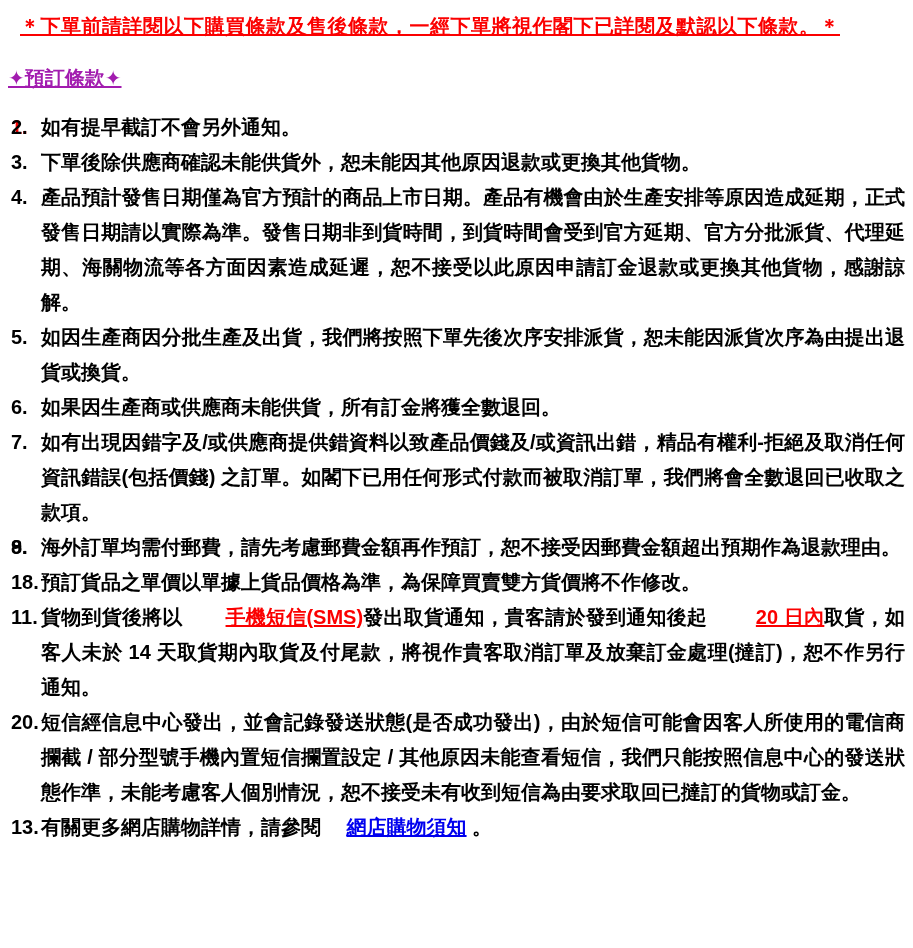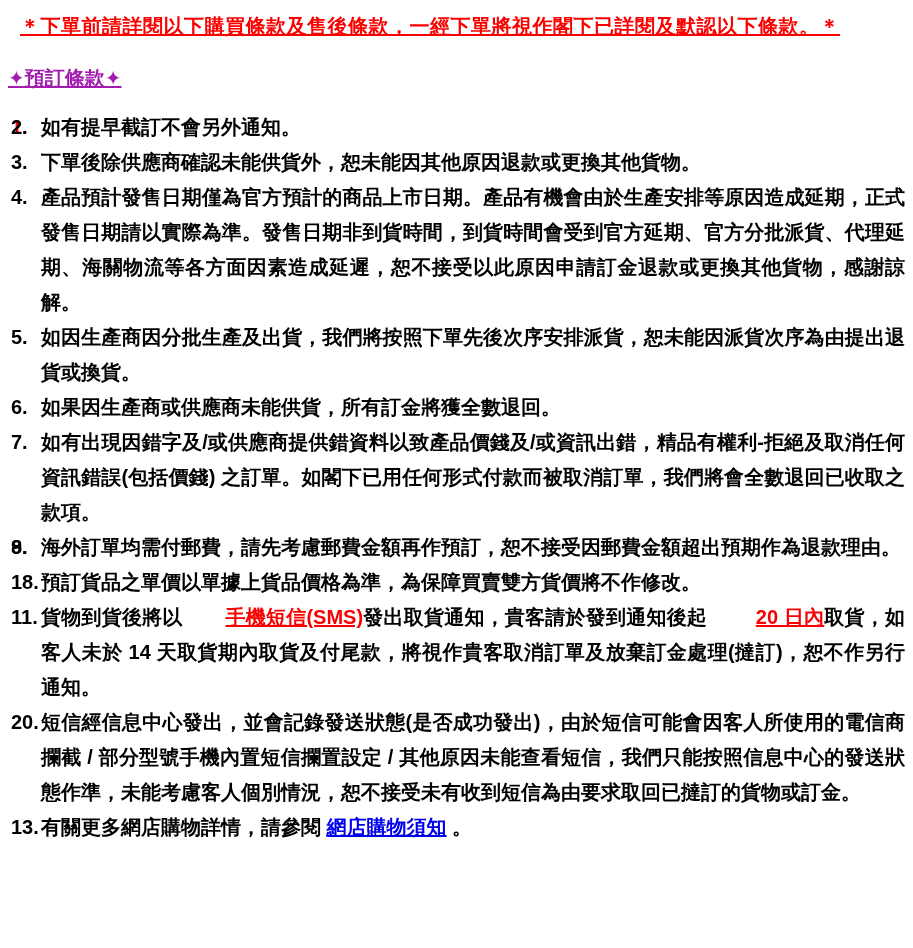--- a/index.html
+++ b/index.html
@@ -56,20 +56,21 @@
   .red-underline {
     color: #fb0000;
     text-decoration: underline;
     margin-left: 43px;
   }
   a.link {
     color: #0000ee;
     text-decoration: underline;
     cursor: pointer;
     font-weight: bold;
+    margin-left: 20px;
   }
 </style>
 </head>
 <body>
 
 <div class="page">
   <h1 class="notice">＊下單前請詳閱以下購買條款及售後條款，一經下單將視作閣下已詳閱及默認以下條款。＊</h1>
 
   <h2 class="section-title">✦預訂條款✦</h2>
 

